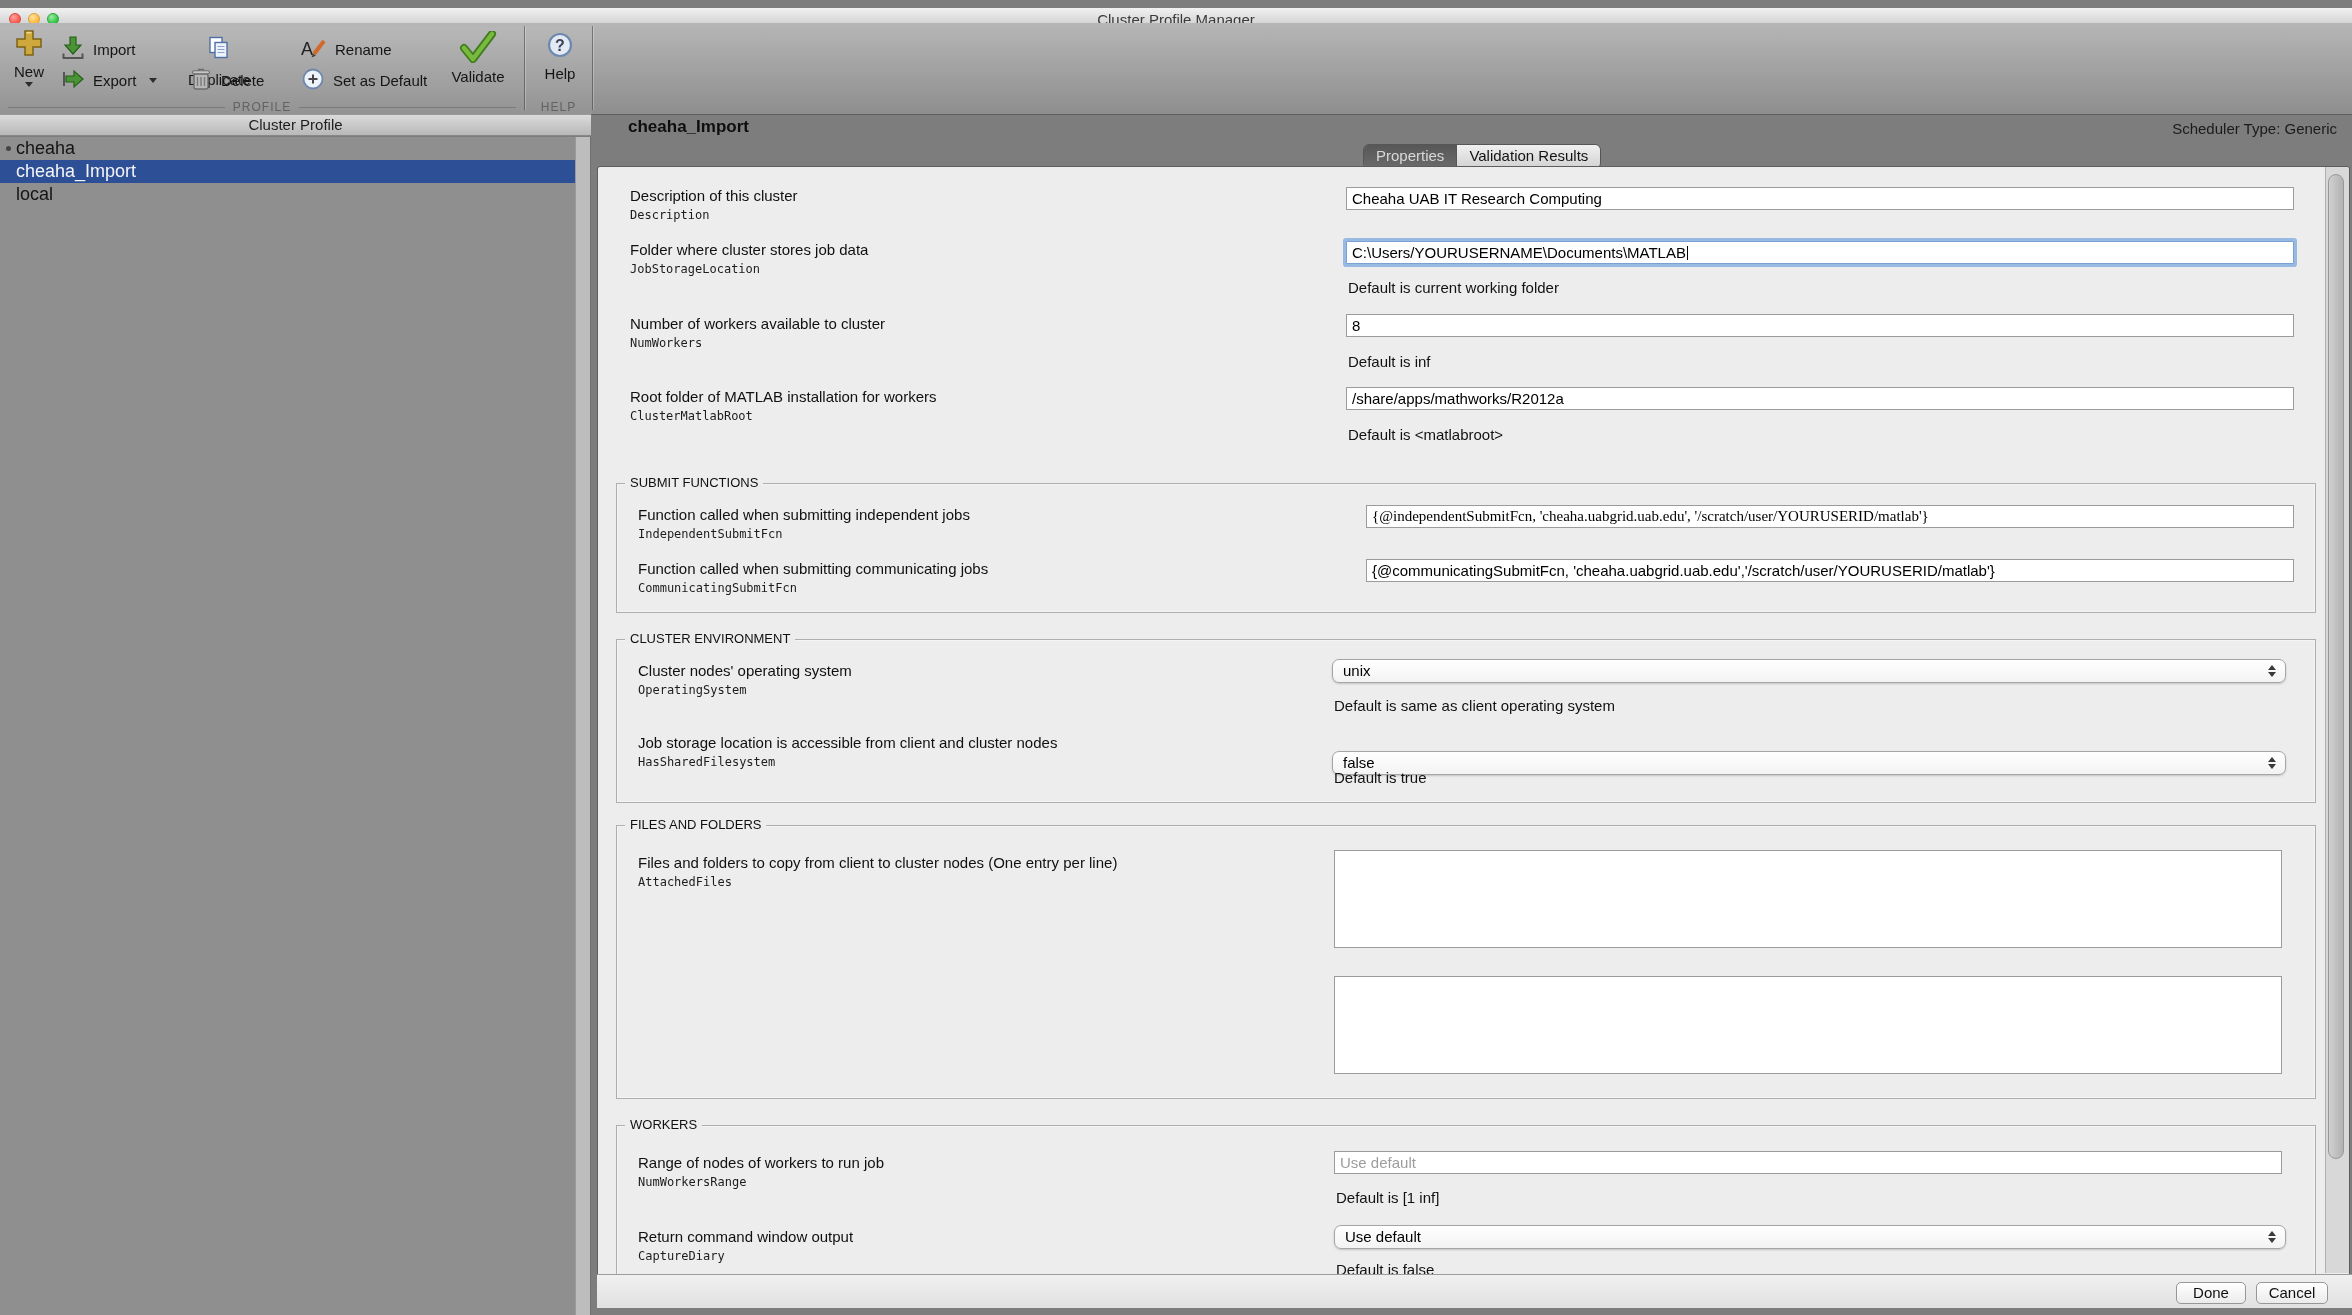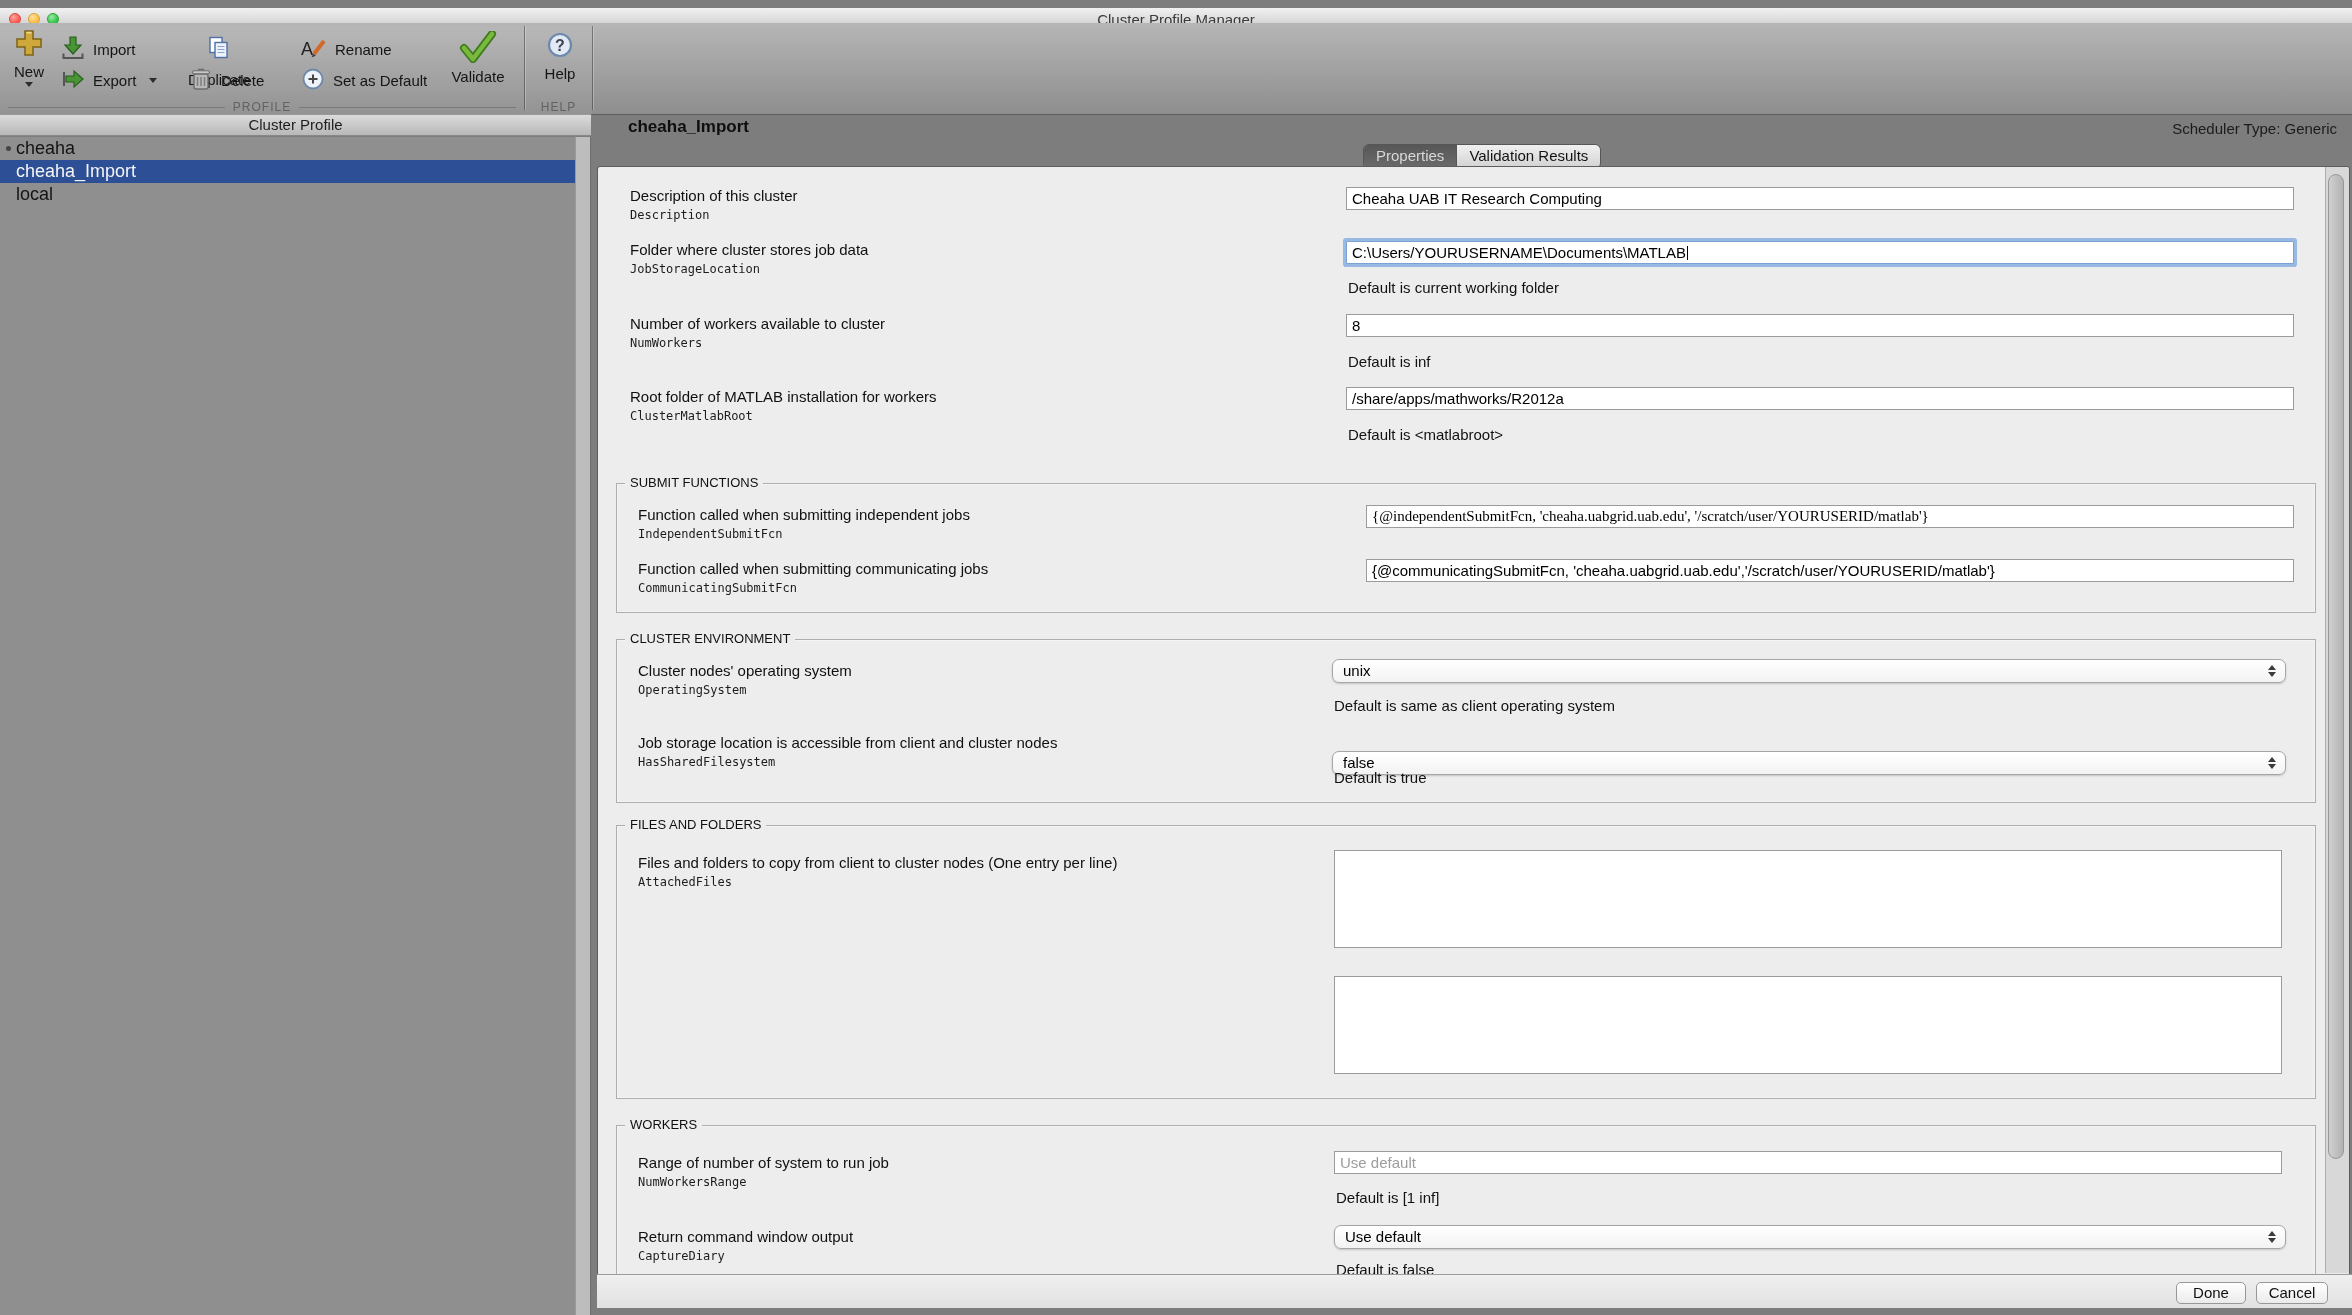--- a/index.html
+++ b/index.html
@@ -306,21 +306,21 @@
       <div>Files and folders to copy from client to cluster nodes (One entry per line)</div>
       <div class="fcode">AttachedFiles</div>
     </div>
     <div class="tarea" style="left:736px;top:683px;width:946px;"></div>
     <div class="tarea" style="left:736px;top:809px;width:946px;"></div>
 
     <div class="fset" style="left:18px;top:958px;width:1698px;height:190px;">
       <span class="legend">WORKERS</span>
     </div>
     <div class="flabel" style="left:31px;top:988px;">
-      <div>Range of number of system to run job</div>
+      <div>Range of nodes of workers to run job</div>
       <div class="fcode">NumWorkersRange</div>
     </div>
     <div class="tfield" style="left:736px;top:984px;width:936px;">
       <span class="ph">Use default</span>
     </div>
     <div class="hint" style="left:738px;top:1022px;">Default is [1 inf]</div>
     <div class="flabel" style="left:31px;top:1062px;">
       <div>Return command window output</div>
       <div class="fcode">CaptureDiary</div>
     </div>

